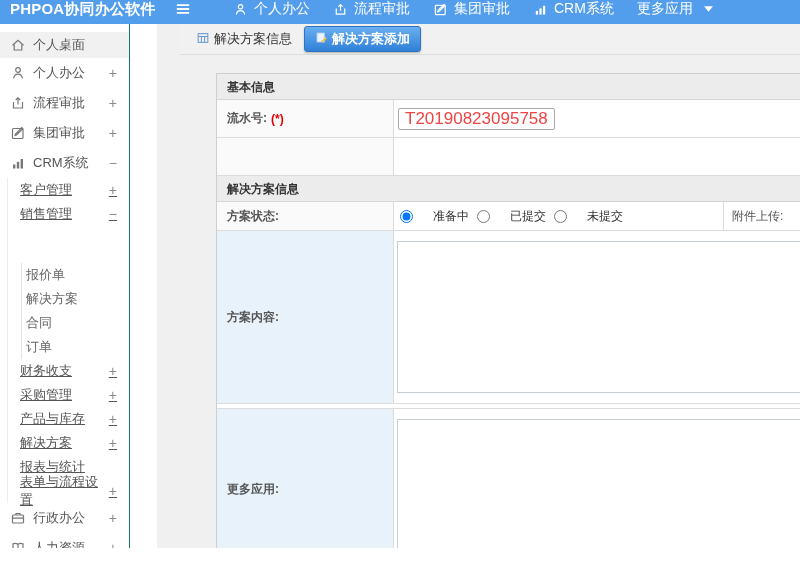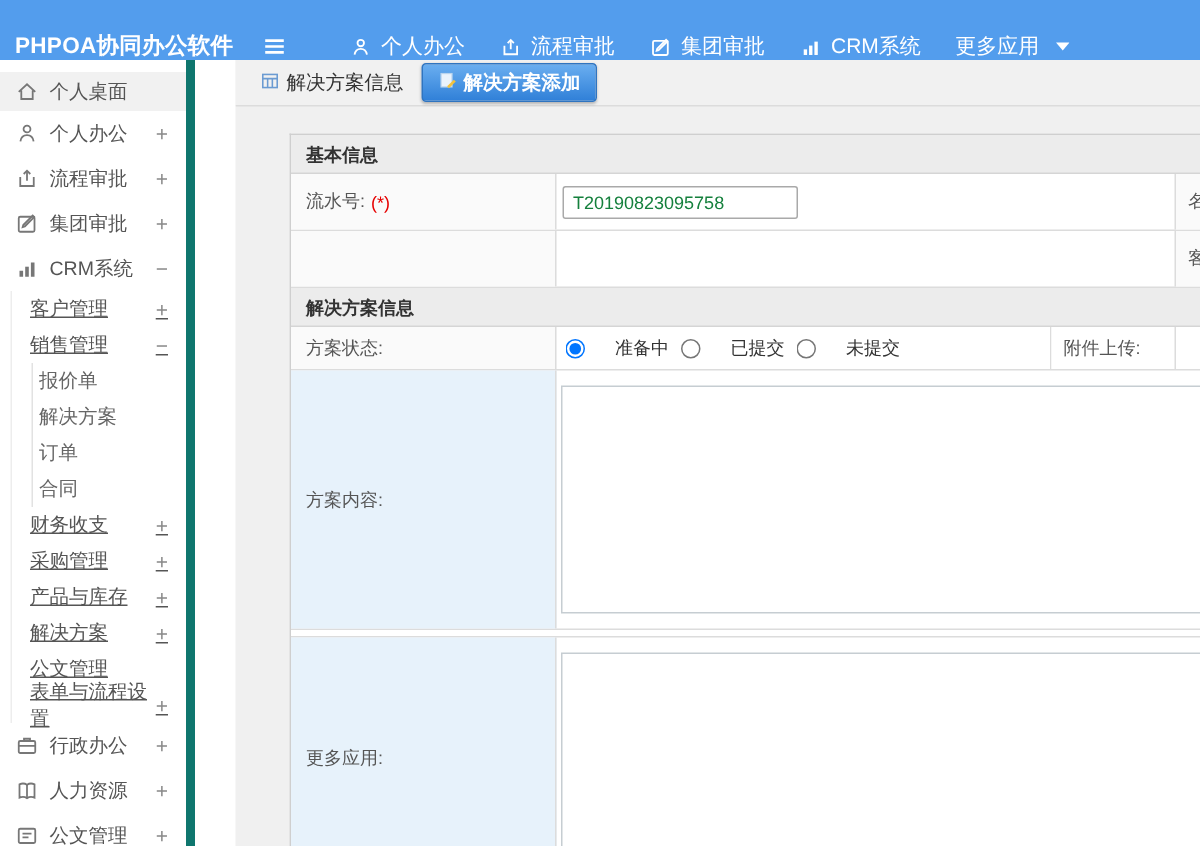--- a/index.html
+++ b/index.html
@@ -3,67 +3,67 @@
 <meta charset="utf-8">
 <style>
   * { box-sizing: border-box; }
   html,body { margin:0; padding:0; }
   body {
     width:800px; height:564px; overflow:hidden;
     font-family:"Liberation Sans","DejaVu Sans",sans-serif;
     background:#fff;
   }
   
-  .topbar { height:40px; background:#539ded; display:flex; align-items:flex-end; color:#fff; }
+  .topbar { height:24px; background:#539ded; display:flex; align-items:flex-start; color:#fff; }
   .logo { width:174px; padding-left:10px; font-size:15px; font-weight:bold; letter-spacing:.2px; }
   .hamburger { width:18px; height:18px; margin-right:18px; cursor:pointer; }
   .topnav { display:flex; align-items:center; }
   .nav-item { display:flex; align-items:center; gap:6px; margin-left:23px; font-size:14px; cursor:pointer; }
   .nav-item svg { display:block; }
   .caret { margin-left:5px; }
   
   .shell { display:flex; height:524px; }
-  .sidebar { width:130px; min-width:130px; background:#fff; border-right:6px solid #0f766e; padding-top:8px; overflow:hidden; }
+  .sidebar { width:130px; min-width:130px; background:#fff; border-right:1px solid #0f766e; padding-top:8px; overflow:hidden; }
   .side-item { display:flex; align-items:center; font-size:13px; color:#555; cursor:pointer; }
   .side-item .sicon { width:16px; height:16px; margin-right:7px; color:#777; flex:0 0 16px; }
   .lv1 { height:30px; padding:0 12px 0 10px; }
   .lv1.selected { height:26px; background:#f1f1f1; }
   .expand { margin-left:auto; color:#8a8a8a; font-size:14px; }
   .submenu { margin-left:7px; border-left:1px solid #ededed; }
   .lv2 { height:24px; padding:0 12px;text-decoration:underline; }
-  .subsub { margin-left:13px; border-left:1px solid #e2e2e2; }
+  .subsub { margin-left:13px; border-left:1px solid #e2e2e2;margin-top:37px; }
   .lv3 { height:24px; padding-left:4px; color:#666; }
   
   .main { flex:1; min-width:0; background:#fff; padding-left:27px; }
-  .panel { height:100%; background:#f0f0f0; overflow:hidden; }
+  .panel { height:100%; background:#f0f0f0; overflow:hidden;padding-left:23px; }
   .tabbar { height:31px; background:#f1f1f1; border-bottom:1px solid #dcdcdc; display:flex; align-items:center; padding-left:8px; }
   .tab { display:flex; align-items:center; gap:4px; font-size:13px; color:#333; padding:4px 8px; cursor:pointer; }
   .tab.active {
     color:#fff; font-weight:bold;
     background:linear-gradient(#6aaef0,#3080d8);
     border:1px solid #2f74c0; border-radius:3px;
     box-shadow:0 1px 2px rgba(0,0,0,.25);
     padding:3px 10px; margin-left:4px;
   }
   .content { padding:18px 0 0 36px; }
   
   .formtable { width:1100px; background:#fff; border:1px solid #cfcfcf; border-bottom:none; font-size:12px; color:#555; }
   .sec-header { height:26px; line-height:26px; background:#ececec; border-bottom:1px solid #d5d5d5; padding-left:10px; font-weight:bold; color:#333; }
   .frow { display:flex; border-bottom:1px solid #dcdcdc; }
   .cell { border-right:1px solid #dcdcdc; display:flex; align-items:center; }
   .cell:last-child { border-right:none; }
-  .lab { width:177px; min-width:177px; padding-left:10px; background:#fafafa; }
+  .lab { width:177px; min-width:177px; padding-left:10px; background:#fafafa;font-weight:bold; }
   .lab.blue { background:#e7f2fb;text-align:center; }
   .row-std { height:38px; }
   .row-status { height:29px; }
   .field { flex:1; }
   .req { color:#e60000; margin-left:4px; }
   .serial-input {
     margin-left:4px; width:157px; height:22px; padding:2px 6px;
-    border:1px solid #a9a9a9; border-radius:2px; font-size:12px; color:#15803d;
+    border:1px solid #a9a9a9; border-radius:2px; font-size:17px; color:#ef4444;
     font-family:"Liberation Sans","DejaVu Sans",sans-serif;
   }
   .field-basic { width:413px; min-width:413px; flex:none; }
   .side-label { padding-left:8px; background:#fafafa; color:#555; }
   .grow { flex:1; border-right:none; }
   .radios { width:330px; min-width:330px; flex:none; padding-left:6px; }
   .radio { display:inline-flex; align-items:center; gap:20px; margin-right:8px; font-size:12px; color:#333; cursor:pointer; }
   .radio input { margin:0; width:13px; height:13px; cursor:pointer; }
   .attach { width:83px; min-width:83px; flex:none; background:#fff;align-items:center; }
   .ta-cell { flex:1; padding:10px 10px 10px 3px; align-items:flex-start; border-right:none; }
@@ -188,44 +188,44 @@
         <span class="expand">−</span>
       </div>
       <div class="subsub">
         <div class="side-item lv3">
             <span>报价单</span>
           </div>
         <div class="side-item lv3">
             <span>解决方案</span>
           </div>
         <div class="side-item lv3">
+            <span>合同</span>
+          </div>
+        <div class="side-item lv3">
             <span>订单</span>
           </div>
-        <div class="side-item lv3">
-            <span>合同</span>
-          </div>
       </div>
       <div class="side-item lv2">
         <span>财务收支</span>
         <span class="expand">+</span>
       </div>
       <div class="side-item lv2">
         <span>采购管理</span>
         <span class="expand">+</span>
       </div>
       <div class="side-item lv2">
         <span>产品与库存</span>
         <span class="expand">+</span>
       </div>
       <div class="side-item lv2">
         <span>解决方案</span>
         <span class="expand">+</span>
       </div>
       <div class="side-item lv2">
-        <span>公文管理</span>
+        <span>报表与统计</span>
       </div>
       <div class="side-item lv2">
         <span>表单与流程设置</span>
         <span class="expand">+</span>
       </div>
     </div>
     <div class="side-item lv1">
       <span class="sicon"><svg viewBox="0 0 16 16" width="16" height="16" fill="none" stroke="#777" stroke-width="1.2">
             <rect x="2.5" y="5" width="11" height="8" rx="1"></rect>
             <path d="M6 5V3.5h4V5M2.5 8.2h11"></path>

